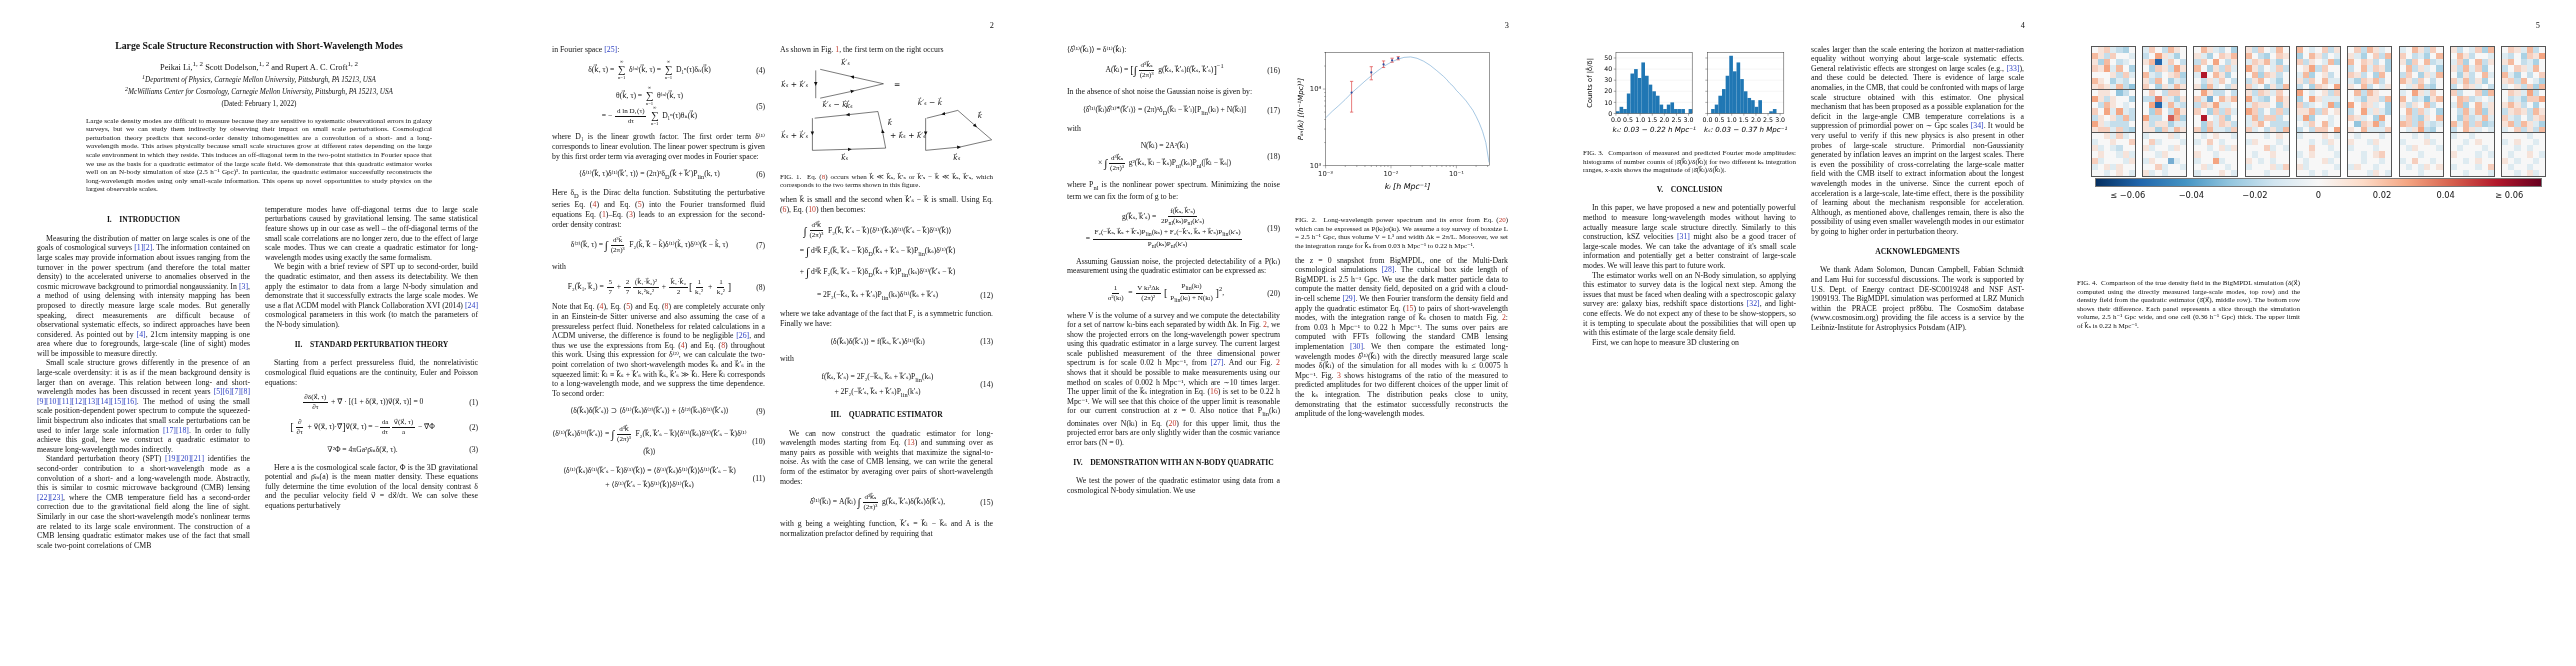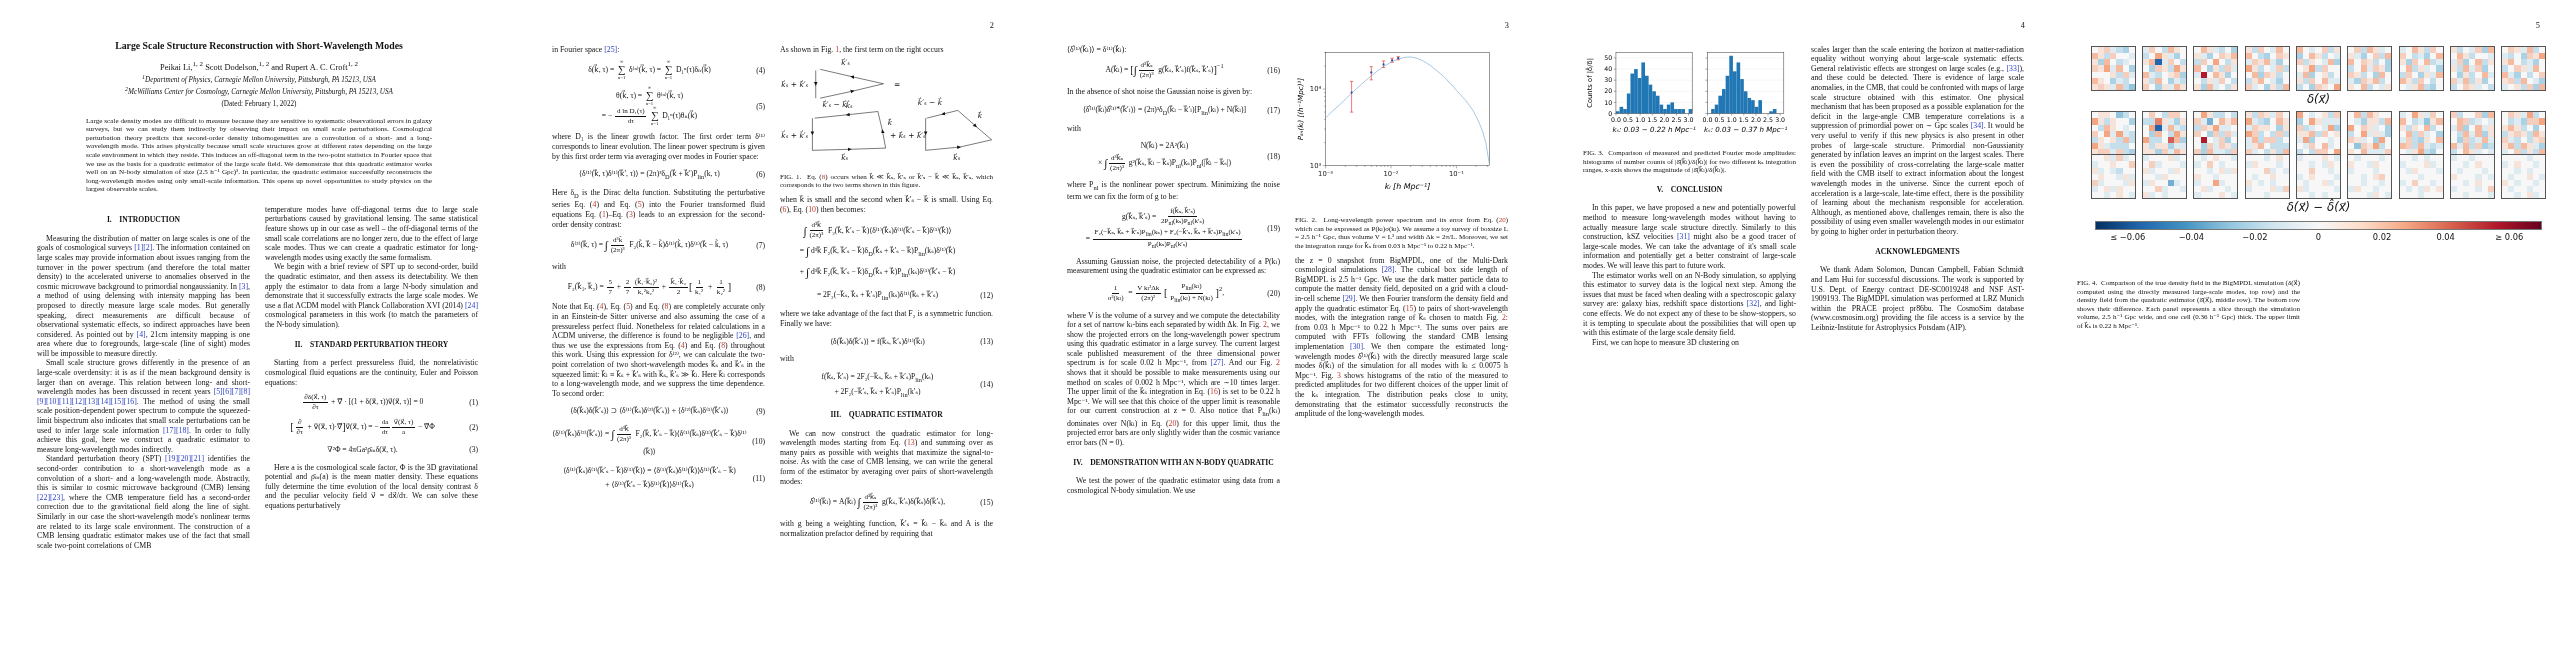--- a/index.html
+++ b/index.html
@@ -998,21 +998,20 @@
             <div style="background: rgb(171, 210, 228);"></div>
             <div style="background: rgb(222, 235, 241);"></div>
             <div style="background: rgb(247, 247, 247);"></div>
             <div style="background: rgb(246, 227, 218);"></div>
             <div style="background: rgb(197, 222, 235);"></div>
             <div style="background: rgb(246, 206, 189);"></div>
             <div style="background: rgb(171, 210, 228);"></div>
             <div style="background: rgb(245, 186, 159);"></div>
           </div>
         </div>
-        <div class="hm-label">δ(x⃗)</div>
         <div class="hm-row">
           <div class="hm-panel">
             <div style="background: rgb(247, 247, 247);"></div>
             <div style="background: rgb(246, 227, 218);"></div>
             <div style="background: rgb(246, 227, 218);"></div>
             <div style="background: rgb(247, 247, 247);"></div>
             <div style="background: rgb(146, 197, 222);"></div>
             <div style="background: rgb(197, 222, 235);"></div>
             <div style="background: rgb(247, 247, 247);"></div>
             <div style="background: rgb(244, 165, 130);"></div>
@@ -1921,21 +1920,20 @@
             <div style="background: rgb(247, 247, 247);"></div>
             <div style="background: rgb(247, 247, 247);"></div>
             <div style="background: rgb(247, 247, 247);"></div>
             <div style="background: rgb(222, 235, 241);"></div>
             <div style="background: rgb(247, 247, 247);"></div>
             <div style="background: rgb(246, 227, 218);"></div>
             <div style="background: rgb(222, 235, 241);"></div>
             <div style="background: rgb(247, 247, 247);"></div>
           </div>
         </div>
-        <div class="hm-label">δ(x⃗) − δ̂(x⃗)</div>
       </div>
     <div class="cbar"></div>
     <div id="cbticks">
         <span style="left: 7.14286%;">≤ −0.06</span>
         <span style="left: 21.4286%;">−0.04</span>
         <span style="left: 35.7143%;">−0.02</span>
         <span style="left: 50%;">0</span>
         <span style="left: 64.2857%;">0.02</span>
         <span style="left: 78.5714%;">0.04</span>
         <span style="left: 92.8571%;">≥ 0.06</span>

